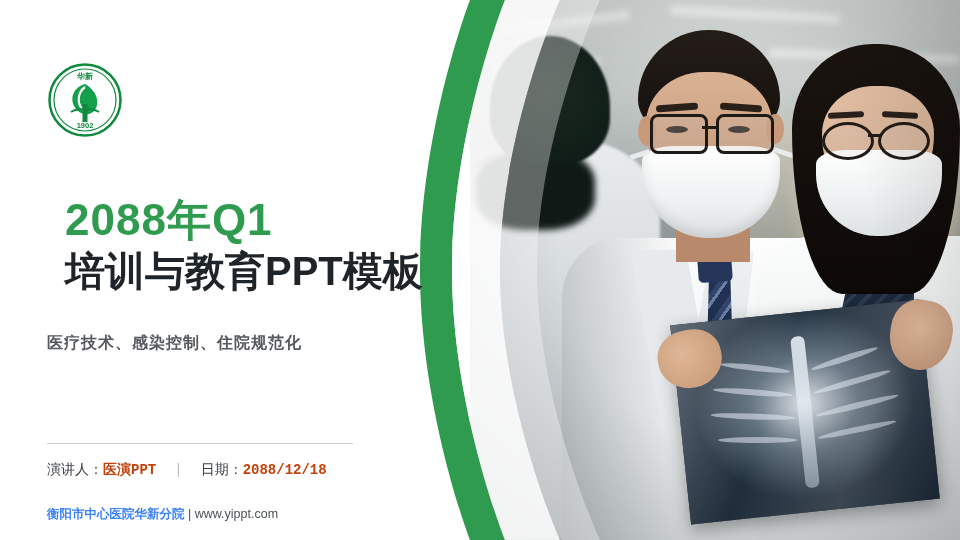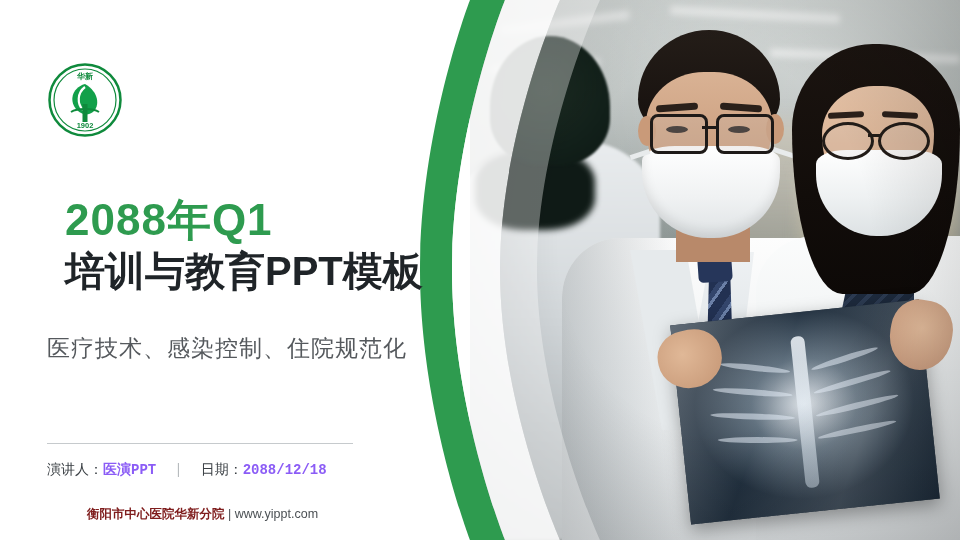--- a/index.html
+++ b/index.html
@@ -264,56 +264,57 @@
     font-size: 40px;
     font-weight: bold;
     color: #1f2428;
     line-height: 1.18;
     margin: 4px 0 0 0;
     white-space: nowrap;
   }
   .subtitle {
     position: absolute;
     left: 47px; top: 333px;
-    font-size: 23px;
+    font-size: 16px;
     color: #55595d;
     letter-spacing: 1px;
     white-space: nowrap;
+    font-weight: bold;
   }
   .divider {
     position: absolute;
     left: 47px; top: 443px;
     width: 306px; height: 1px;
     background: #c6cacd;
   }
   .meta {
     position: absolute;
     left: 47px; top: 461px;
     display: flex;
     align-items: center;
     font-size: 14px;
     color: #3b4045;
     white-space: nowrap;
     font-family: Liberation Mono, monospace;
   }
   .meta .label { color: #3b4045; }
-  .meta .value { font-weight: bold; color: #8b5cf6; }
+  .meta .value { font-weight: bold; color: #c2410c; }
   .meta .sep {
     display: inline-block;
     margin: 0 18px;
     color: #b7bbbe;
   }
   .footer {
     position: absolute;
     left: 47px; top: 506px;
     font-size: 12.5px;
     color: #4b5054;
     white-space: nowrap;
   }
-  .footer .strong { font-weight: bold; color: #7f1d1d; margin-left: 40px; }
+  .footer .strong { font-weight: bold; color: #3b82f6; }
 </style>
 </head>
 <body>
 
 <div class="slide">
 
   <div class="photo-area">
     <div class="photo-bg"></div>
 
     <div class="ceil l1"></div>

